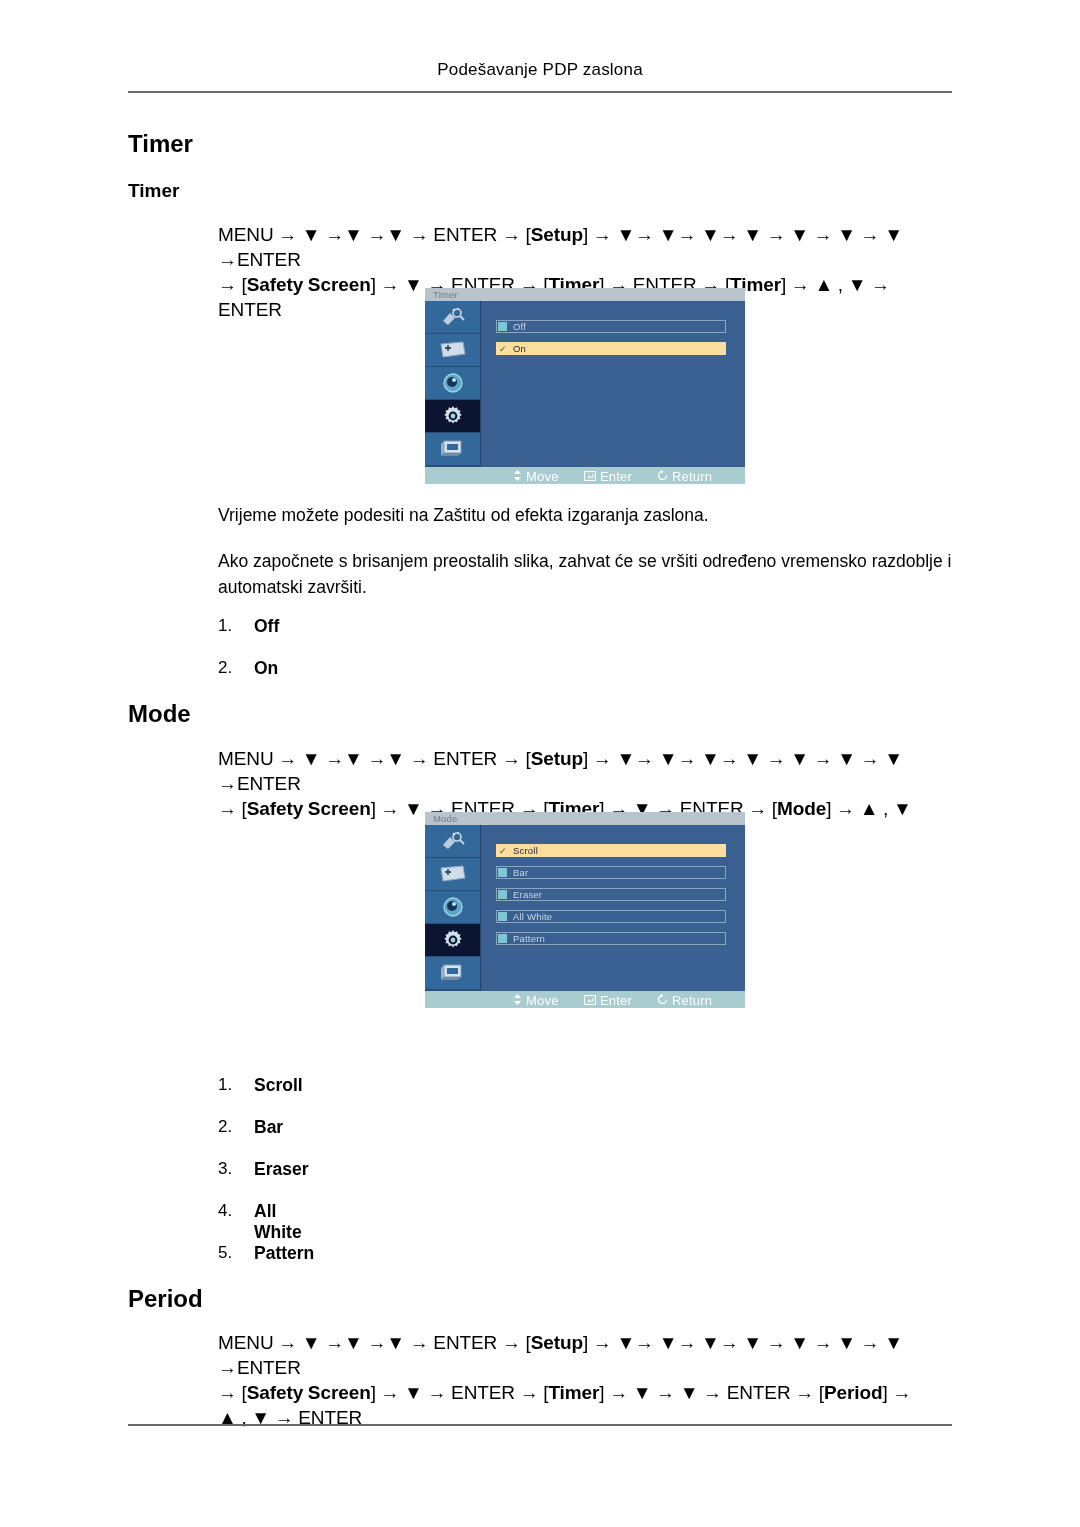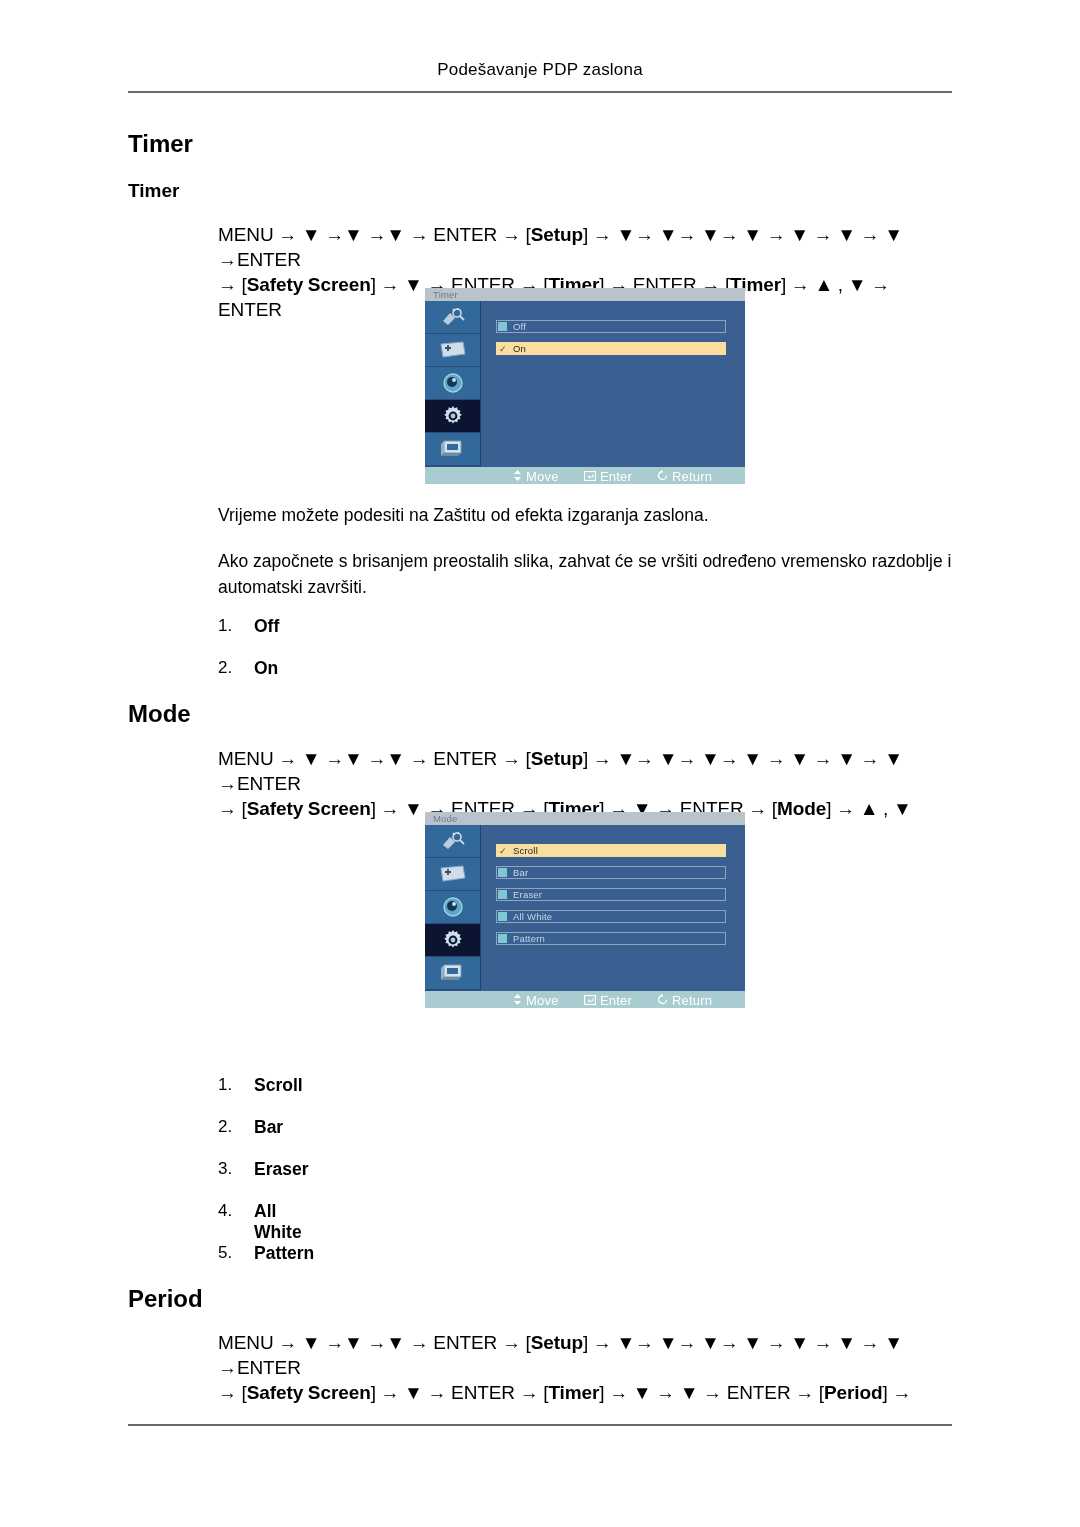--- a/index.html
+++ b/index.html
@@ -471,17 +471,18 @@
       <span class="num">5.</span>
       <span class="lab">Pattern</span>
     </div>
   </div>
 
   <div class="h-major" style="top:1285px">Period</div>
 
   <div class="navpath" style="top:1330px">
     <div>MENU → ▼ →▼ →▼ → ENTER → [<b>Setup</b>] → ▼→ ▼→ ▼→ ▼ → ▼ → ▼ → ▼ →ENTER</div>
     <div>→ [<b>Safety Screen</b>] → ▼ → ENTER → [<b>Timer</b>] → ▼ → ▼ → ENTER → [<b>Period</b>] →</div>
+    <div>▲ , ▼ → ENTER</div>
   </div>
 
   <div class="footer-rule"></div>
 
 </div>
 
 </body></html>

